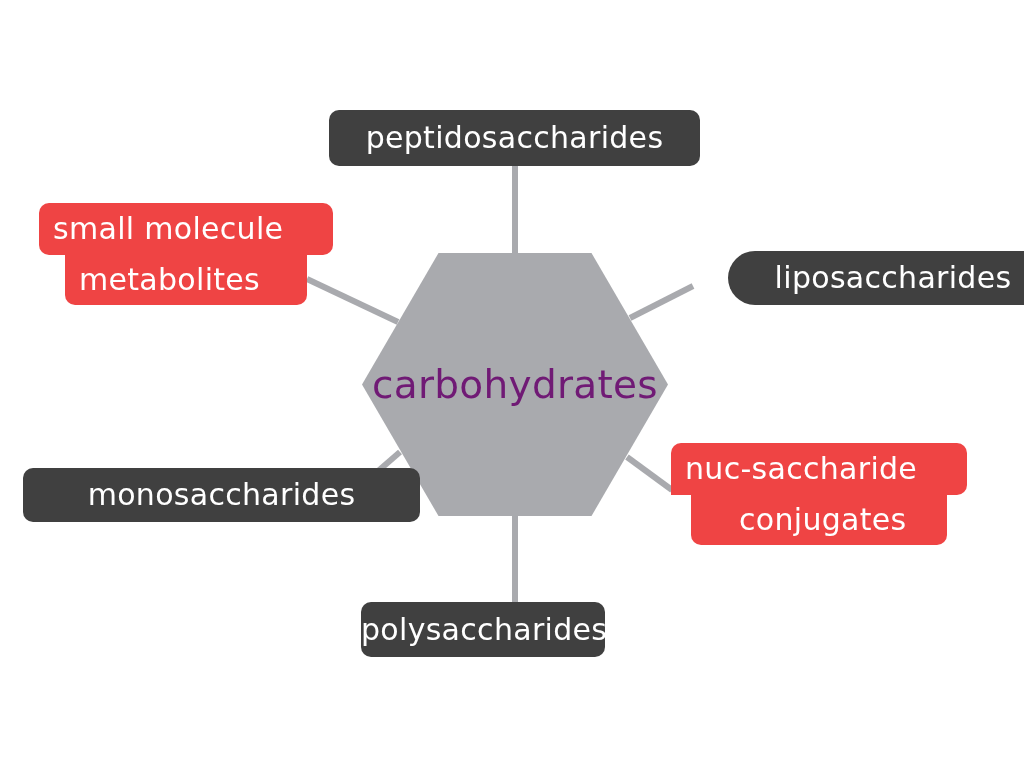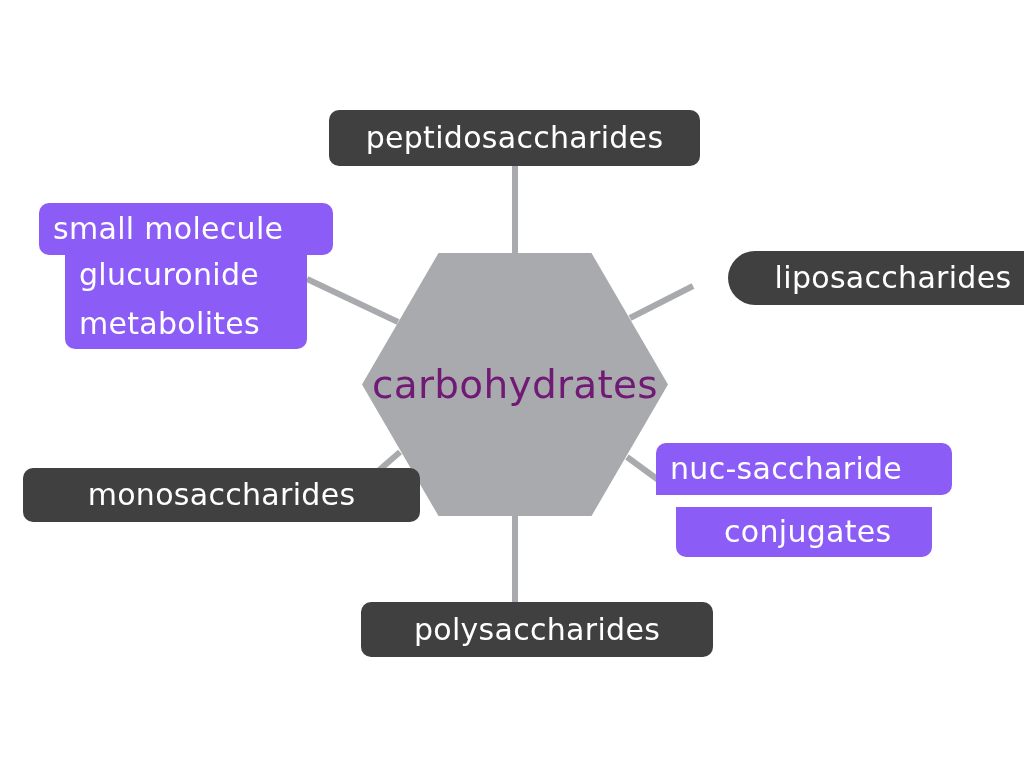--- a/index.html
+++ b/index.html
@@ -16,21 +16,21 @@
       display: flex; align-items: center; justify-content: center;
     }
     .hex span { color: #701a75; font-size: 39px; letter-spacing: 0.3px; }
     .node {
       position: absolute; background: #404040; color: #ffffff;
       border-radius: 10px; font-size: 30px; line-height: 48px;
       text-align: center; white-space: nowrap; letter-spacing: 0.3px;
     }
     .stack { position: absolute; display: flex; flex-direction: column; align-items: center; }
     .stack .line {
-      background: #8b5cf6; color: #fff; font-size: 30px; line-height: 48px;
+      background: #ef4444; color: #fff; font-size: 30px; line-height: 48px;
       padding: 0 14px; white-space: nowrap; letter-spacing: 0.3px;
     }
   </style>
 </head>
 <body>
 
 <svg class="lines" width="1024" height="768">
   <g stroke="#a9aaae" stroke-width="6" stroke-linecap="butt">
     <line x1="515" y1="165" x2="515" y2="253"></line>
     <line x1="630" y1="318" x2="693" y2="286"></line>
@@ -42,26 +42,25 @@
 </svg>
 
 <div class="hex">
   <span>carbohydrates</span>
 </div>
 
 <div class="node" style="left:329px; top:110px; width:371px; height:56px; line-height:56px;">peptidosaccharides</div>
 
 <div class="node" style="left:728px; top:251px; width:330px; height:54px; line-height:54px;border-radius:27px;">liposaccharides</div>
 
-<div class="stack" style="left:656px; top:443px; width:296px;gap:12px;">
+<div class="stack" style="left:671px; top:443px; width:296px;">
   <div class="line" style="border-radius:10px 10px 10px 0; width:268px; line-height:52px;">nuc-saccharide</div>
   <div class="line" style="border-radius:0 0 10px 10px; width:194px; line-height:50px;padding-left:48px;">conjugates</div>
 </div>
 
-<div class="node" style="left:361px; top:602px; width:352px; height:55px; line-height:55px;">polysaccharides</div>
+<div class="node" style="left:361px; top:602px; width:244px; height:55px; line-height:55px;">polysaccharides</div>
 
 <div class="node" style="left:23px; top:468px; width:397px; height:54px; line-height:54px;">monosaccharides</div>
 
 <div class="stack" style="left:39px; top:203px; width:294px;">
   <div class="line" style="border-radius:10px 10px 10px 10px; width:266px; line-height:52px;">small molecule</div>
-  <div class="line" style="border-radius:0; width:214px; line-height:48px; margin-top:-4px;">glucuronide</div>
   <div class="line" style="border-radius:0 0 10px 10px; width:214px; line-height:50px;">metabolites</div>
 </div>
 
 </body></html>

